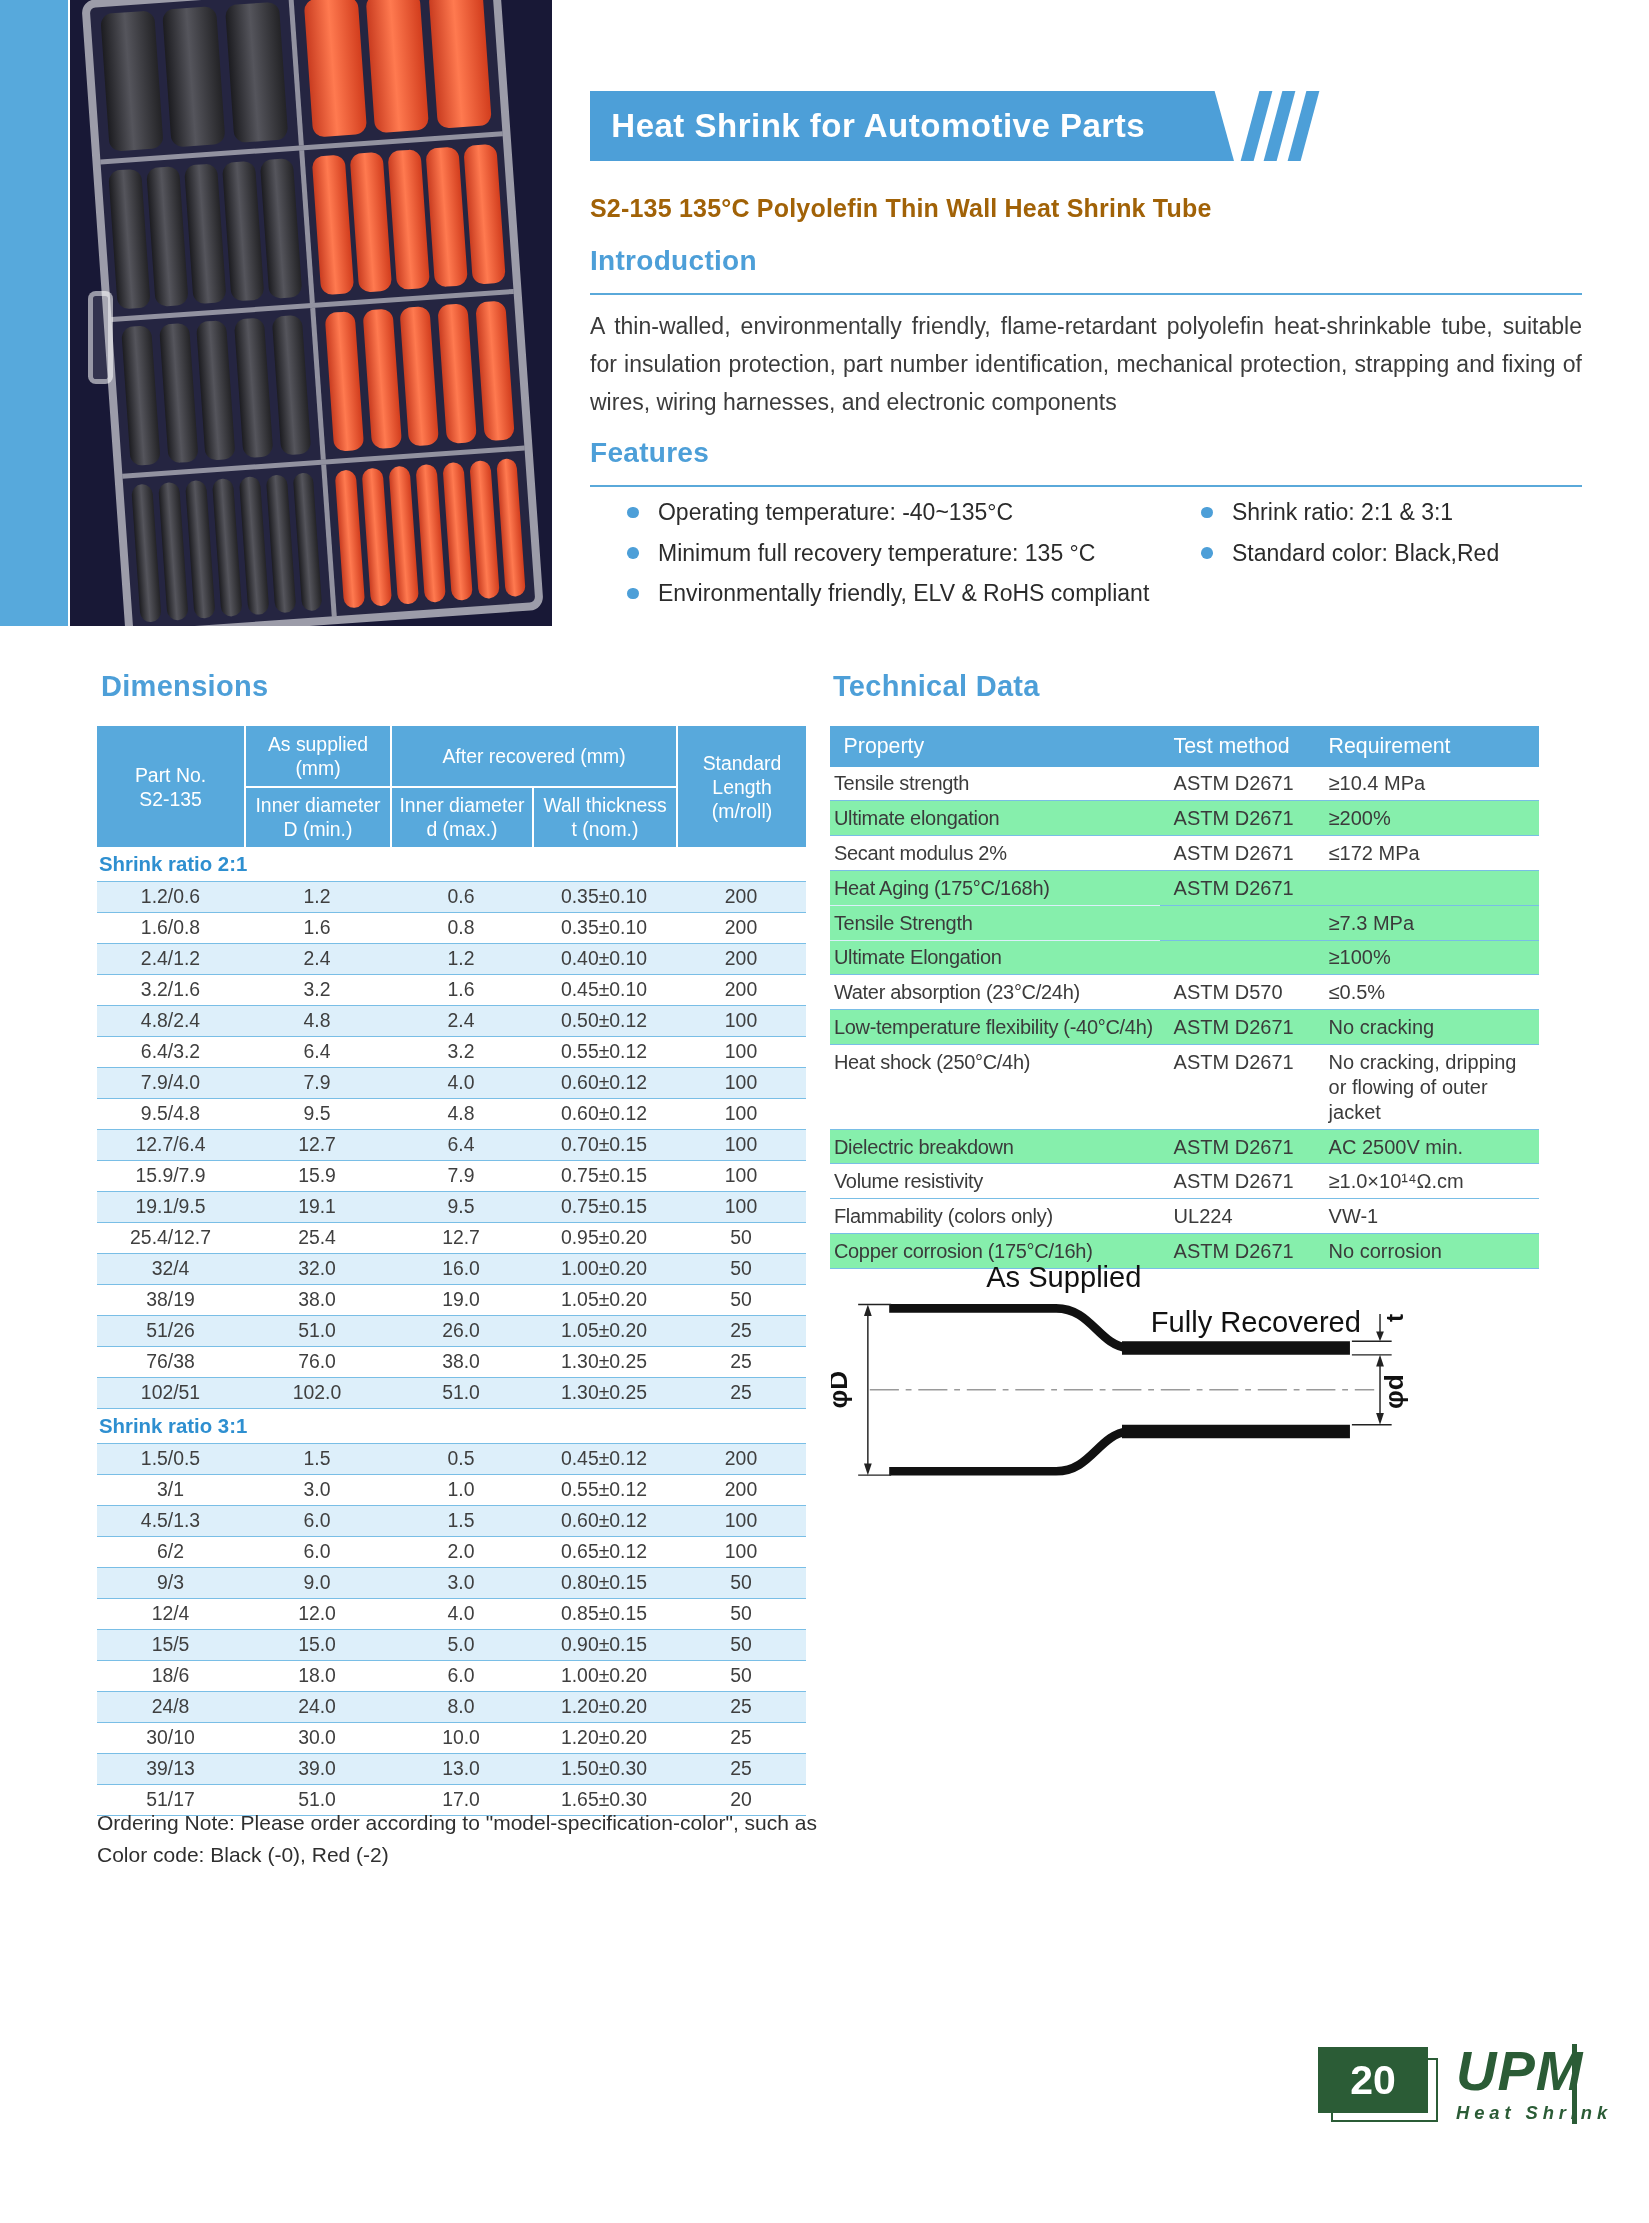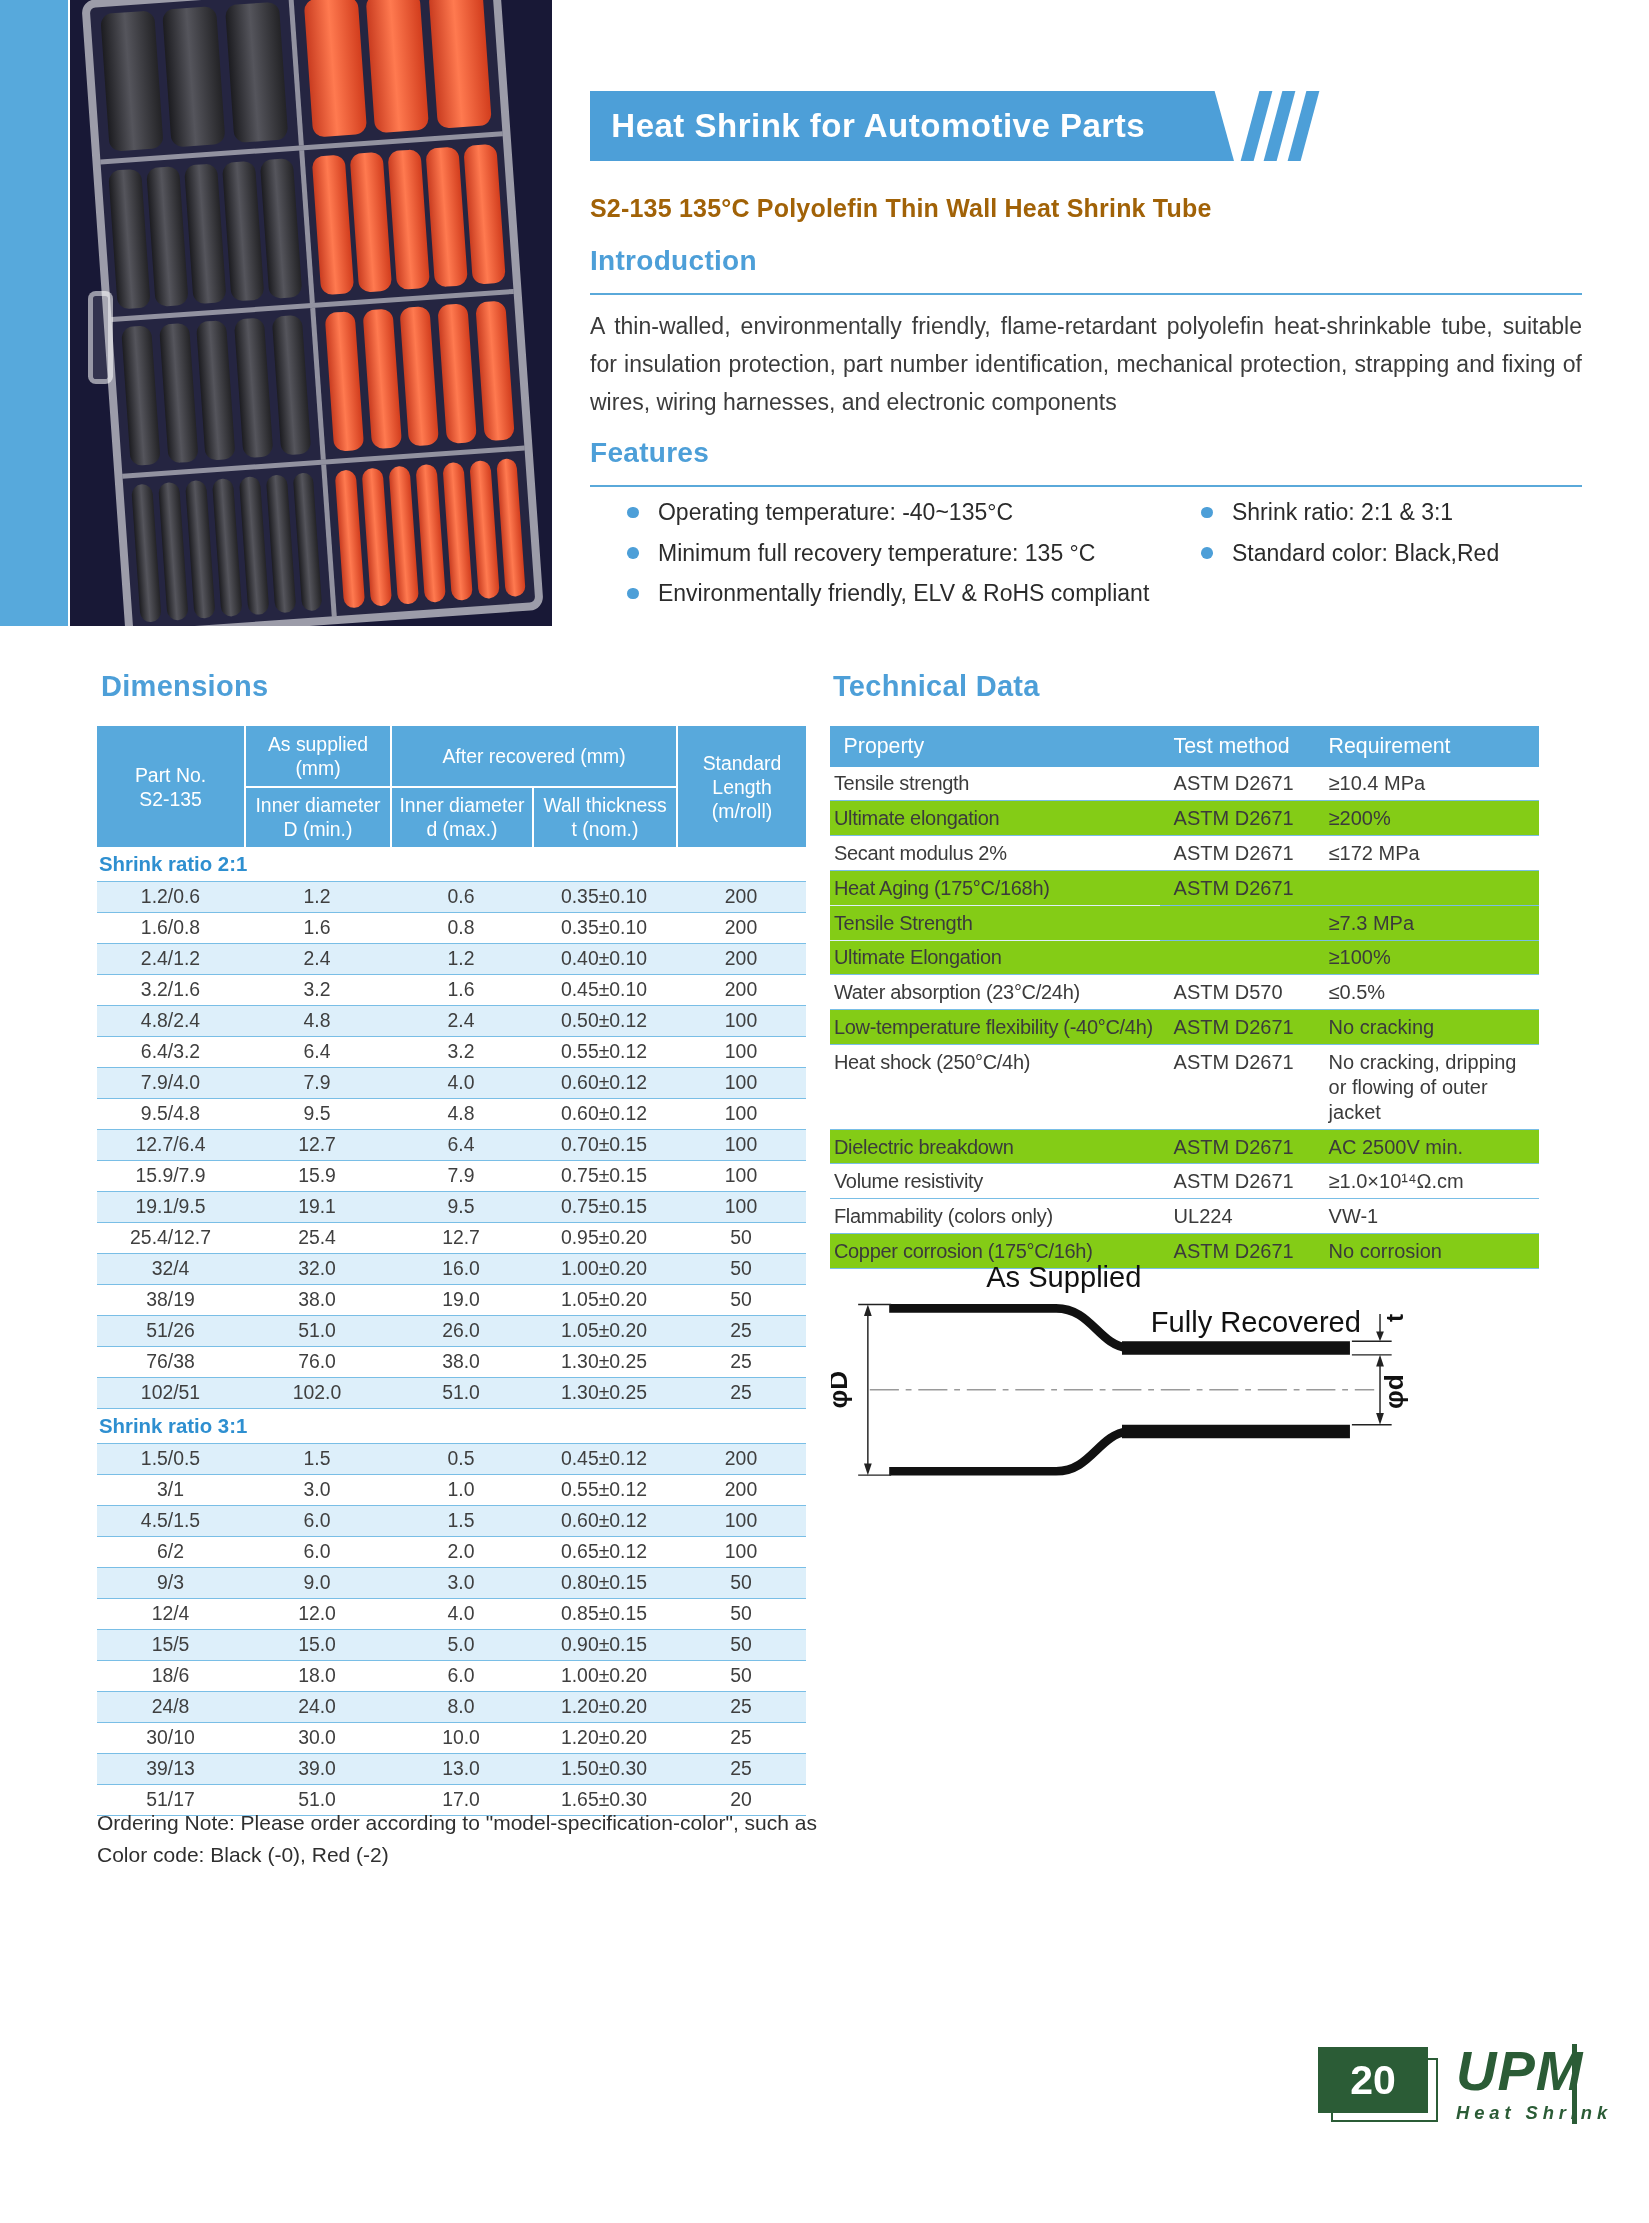--- a/index.html
+++ b/index.html
@@ -75,21 +75,21 @@
 
   
   .tech-table { position:absolute; left:830px; top:726px; width:709px; }
   .tech-table th { background:#58a9dc; color:#fff; font-weight:normal; font-size:21.3px;
                    text-align:left; padding:7.8px 0 7.8px 13.6px; height:34px; }
   .tech-table td { font-size:20px; color:#3b3b3b; padding:4.9px 3.9px 3.9px 3.9px;
                    border-bottom:1.9px solid #79bee6; line-height:25px; vertical-align:top; }
   .tech-table td.prop { padding-left:3.9px; letter-spacing:-0.3px; }
   .tech-table td.meth { padding-left:13.6px; }
   .tech-table td.req  { padding-left:13.6px; }
-  .tech-table tr.blue td { background:#84cc16; }
+  .tech-table tr.blue td { background:#86efac; }
   .tech-table tr.partial td.prop { border-bottom-color:#ddeffa; }
 
   
   .notes { position:absolute; left:97px; top:1807px; width:737px; font-size:21px;
            line-height:32px; color:#2f2f2f; }
   .note-indent { margin-left:163px; }
 
   
   .diagram { position:absolute; left:831px; top:1244px; width:582px; height:277px; }
   .diagram text { font-family:"Liberation Sans",sans-serif; fill:#111; }
@@ -390,21 +390,21 @@
           <td>200</td>
         </tr>
         <tr>
           <td>3/1</td>
           <td>3.0</td>
           <td>1.0</td>
           <td>0.55±0.12</td>
           <td>200</td>
         </tr>
         <tr class="blue">
-          <td>4.5/1.5</td>
+          <td>4.5/1.3</td>
           <td>6.0</td>
           <td>1.5</td>
           <td>0.60±0.12</td>
           <td>100</td>
         </tr>
         <tr>
           <td>6/2</td>
           <td>6.0</td>
           <td>2.0</td>
           <td>0.65±0.12</td>

